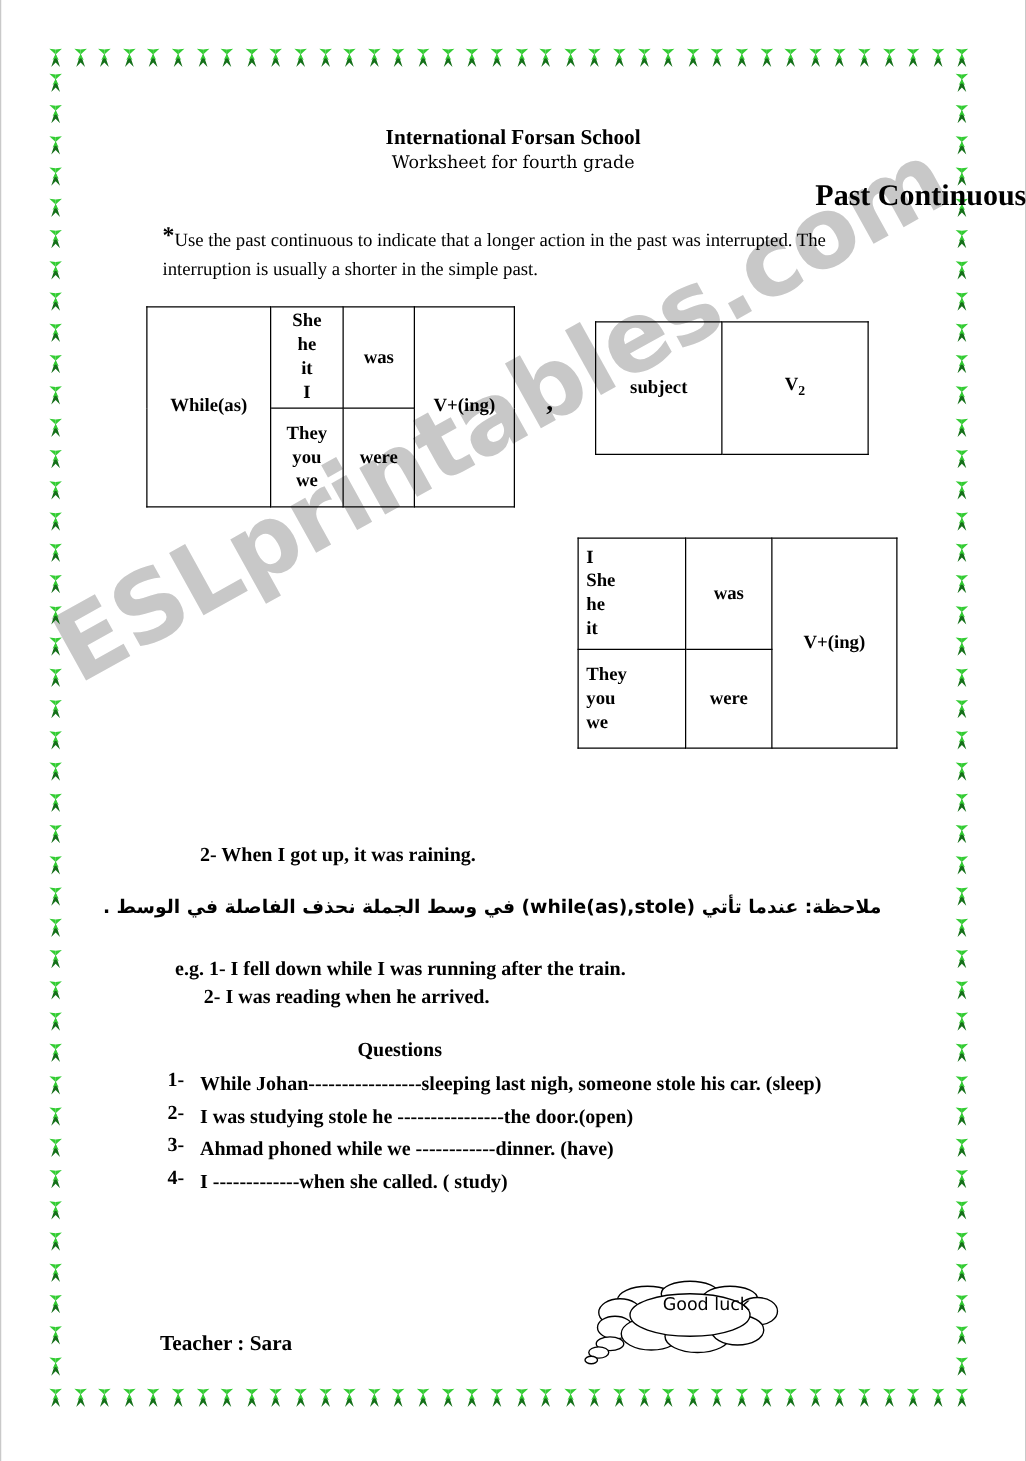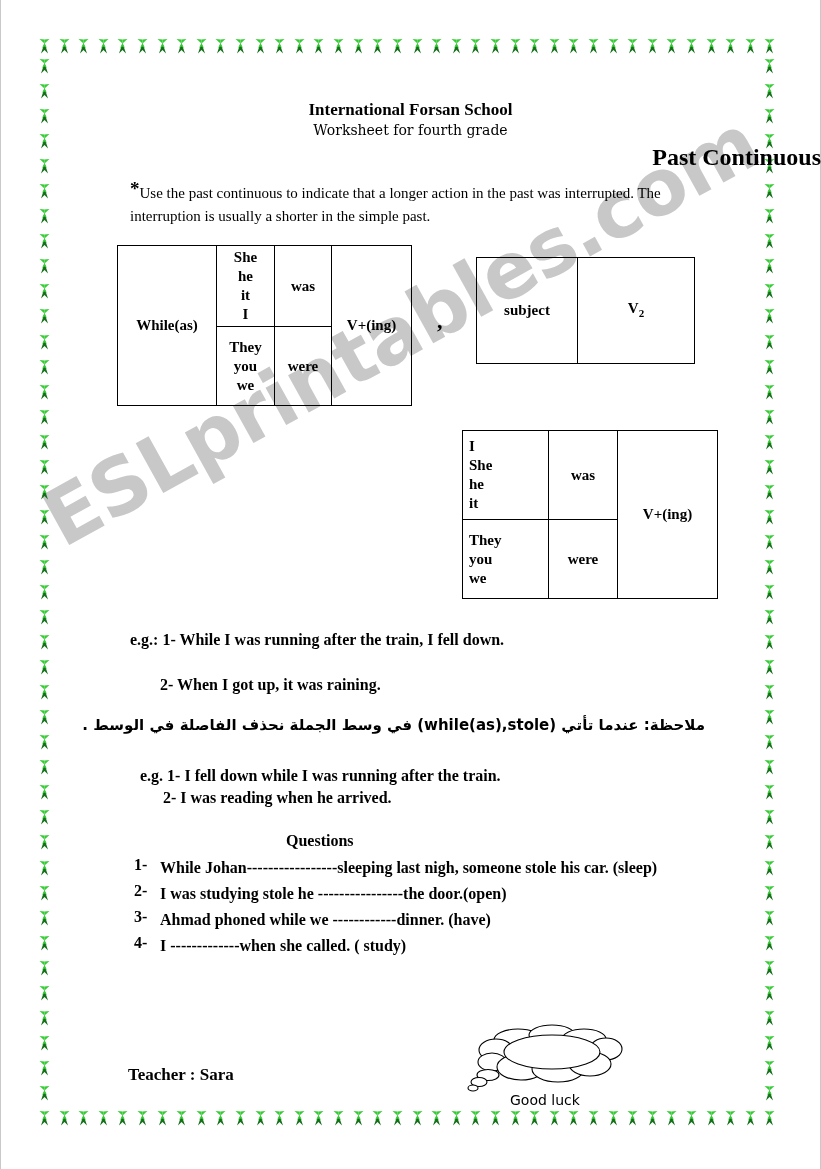--- a/index.html
+++ b/index.html
@@ -211,23 +211,23 @@
 
   
   #goodluck-bubble {
     position: absolute;
     left: 466px; top: 1022px;
     width: 170px; height: 70px;
   }
   #goodluck-bubble svg { display: block; }
   #goodluck-text {
     position: absolute;
-    left: 510px; top: 1092px;
+    left: 510px; top: 1036px;
     width: 90px;
-    text-align: left;
+    text-align: right;
     font-family: "DejaVu Sans", sans-serif;
     font-size: 14px;
     color: #000000;
   }
 </style>
 </head>
 <body>
 
 <div id="page-sheet"></div>
 
@@ -1564,21 +1564,20 @@
       <td class="c-aux">was</td>
       <td class="c-ving" rowspan="2">V+(ing)</td>
     </tr>
     <tr>
       <td class="c-pron left" style="height:78px">They<br>you<br>we</td>
       <td class="c-aux">were</td>
     </tr>
   </tbody>
     </table>
 
-  <div class="ex-line" id="eg1-label">e.g.: 1- While I was running after the train, I fell down.</div>
   <div class="ex-line" id="eg1-two">2- When I got up, it was raining.</div>
 
   <div id="arabic-note">ملاحظة: عندما تأتي (while(as),stole) في وسط الجملة نحذف الفاصلة في الوسط .</div>
 
   <div class="ex-line" id="eg2-one">e.g. 1- I fell down while I was running after the train.</div>
   <div class="ex-line" id="eg2-two">2- I was reading when he arrived.</div>
 
   <div id="questions-heading">Questions</div>
 
   <div id="questions-list">

